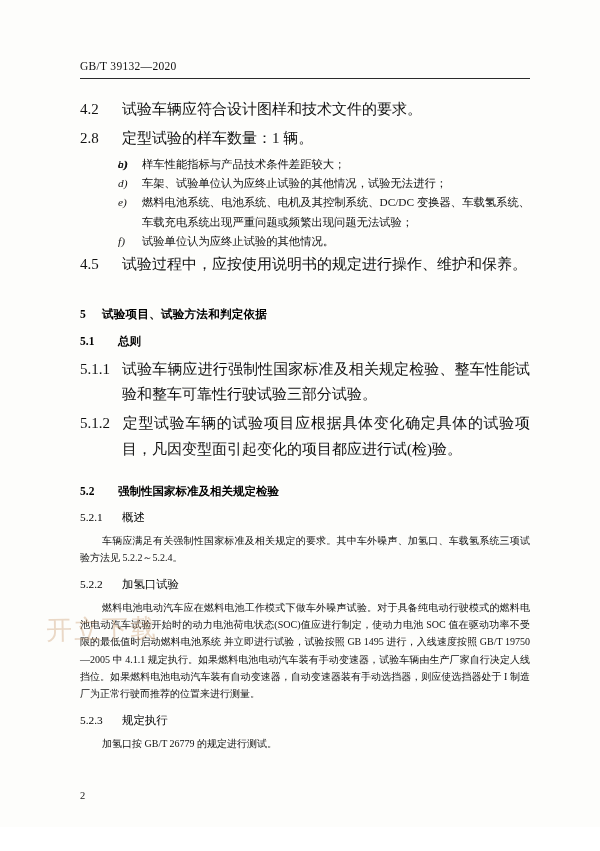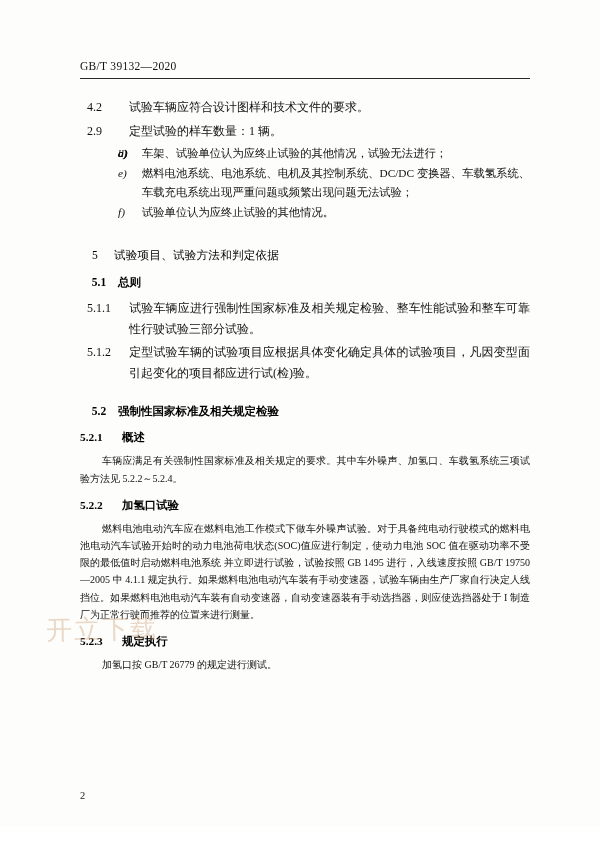--- a/index.html
+++ b/index.html
@@ -67,56 +67,55 @@
   }
   .list li .marker {
     position: absolute;
     left: 38px;
     width: 22px;
     text-align: left;
     font-style: italic;
   }
   .sec-h1 {
     font-size: 11.6px;
-    font-weight: normal;
-    margin: 14px 0 10px 12px;
+    font-weight: bold;
+    margin: 14px 0 10px 0;
     color: #000;
     letter-spacing: 0.2px;
   }
   .sec-h1 .snum {
     display: inline-block;
     width: 22px;
   }
   .sec-h2 {
     font-size: 11.5px;
     font-weight: bold;
     margin: 12px 0 8px 0;
     color: #000;
   }
   .sec-h2 .snum {
     display: inline-block;
     width: 38px;
-    text-align: center;
   }
   .sec-h3 {
     font-size: 11.4px;
-    font-weight: bold;
+    font-weight: normal;
     margin: 11px 0 7px 0;
     color: #000;
   }
   .sec-h3 .snum {
     display: inline-block;
     width: 42px;
   }
   .numpara {
-    font-size: 12px;
+    font-size: 15px;
     line-height: 1.72;
     text-align: justify;
     color: #111;
-    margin: 0 0 3px 7px;
+    margin: 0 0 3px 0;
     padding-left: 42px;
     text-indent: -42px;
   }
   .numpara .snum {
     display: inline-block;
     width: 42px;
     text-indent: 0;
   }
   .pagenum {
     position: absolute;
@@ -145,32 +144,33 @@
 
 <div class="page">
 
   <div class="content">
 
     <div class="header">GB/T 39132—2020</div>
     <hr class="rule">
 
     <p class="numpara"><span class="snum">4.2</span><span>试验车辆应符合设计图样和技术文件的要求。</span></p>
 
-    <p class="numpara"><span class="snum">2.9</span><span>定型试验的样车数量：1 辆。</span></p>
+    <p class="numpara"><span class="snum">2.8</span><span>定型试验的样车数量：1 辆。</span></p>
 
 
     <ul class="list">
       <li><span class="marker">a)</span></li>
       <li><span class="marker">b)</span></li>
-      <li><span class="marker">c)</span></li>
+      <li><span class="marker">c)</span><span>样车性能指标与产品技术条件差距较大；</span></li>
       <li><span class="marker">d)</span><span>车架、试验单位认为应终止试验的其他情况，试验无法进行；</span></li>
       <li><span class="marker">e)</span><span>燃料电池系统、电池系统、电机及其控制系统、DC/DC 变换器、车载氢系统、车载充电系统出现严重问题或频繁出现问题无法试验；</span></li>
       <li><span class="marker">f)</span><span>试验单位认为应终止试验的其他情况。</span></li>
     </ul>
 
+    <p class="numpara"><span class="snum">4.5</span><span>试验过程中，应按使用说明书的规定进行操作、维护和保养。</span></p>
 
 
     <div class="spacer-md"></div>
 
     <h2 class="sec-h1"><span class="snum">5</span><span>试验项目、试验方法和判定依据</span></h2>
 
     <h3 class="sec-h2"><span class="snum">5.1</span><span>总则</span></h3>
 
     <p class="numpara"><span class="snum">5.1.1</span><span>试验车辆应进行强制性国家标准及相关规定检验、整车性能试验和整车可靠性行驶试验三部分试验。</span></p>
 

